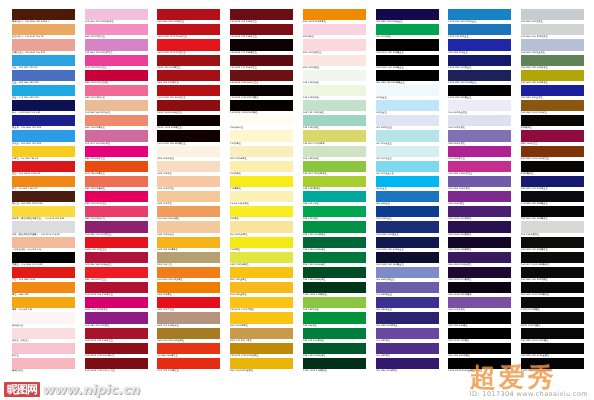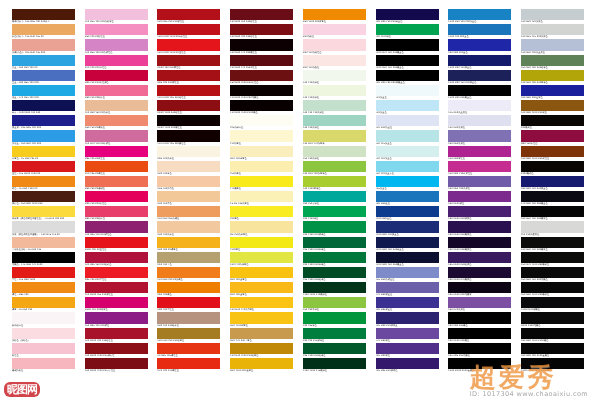--- a/index.html
+++ b/index.html
@@ -55,21 +55,21 @@
     opacity:.85;
     pointer-events:none;
   }
   .wm-badge{
     background:#c9242b;
     color:#fff;
     font-size:11px;
     font-weight:bold;
     padding:2px 3px;
     line-height:11px;
-    border-radius:6px;
+    border-radius:1px;
     letter-spacing:-1px;
   }
   .wm-url{
     color:#e9e9e9;
     font-size:13px;
     font-style:italic;
     font-weight:bold;
     letter-spacing:0px;
     text-shadow:0 0 1px rgba(120,120,120,.9),1px 1px 0 rgba(90,90,90,.55);
   }
@@ -878,18 +878,19 @@
       </div>
       <div class="cell">
         <div class="swatch" style="background: rgb(5, 5, 5);"></div>
         <div class="lbl">C100 M100 Y100 K100黑色</div>
       </div>
     </div>
   </div>
 
 <div class="wm-left">
   <span class="wm-badge">昵图网</span>
+  <span class="wm-url">www.nipic.cn</span>
 </div>
 
 <div class="wm-right">
   <div class="wm-big">超爱秀</div>
   <div class="wm-small">ID: 1017304  www.chaoaixiu.com</div>
 </div>
 
 </body></html>

